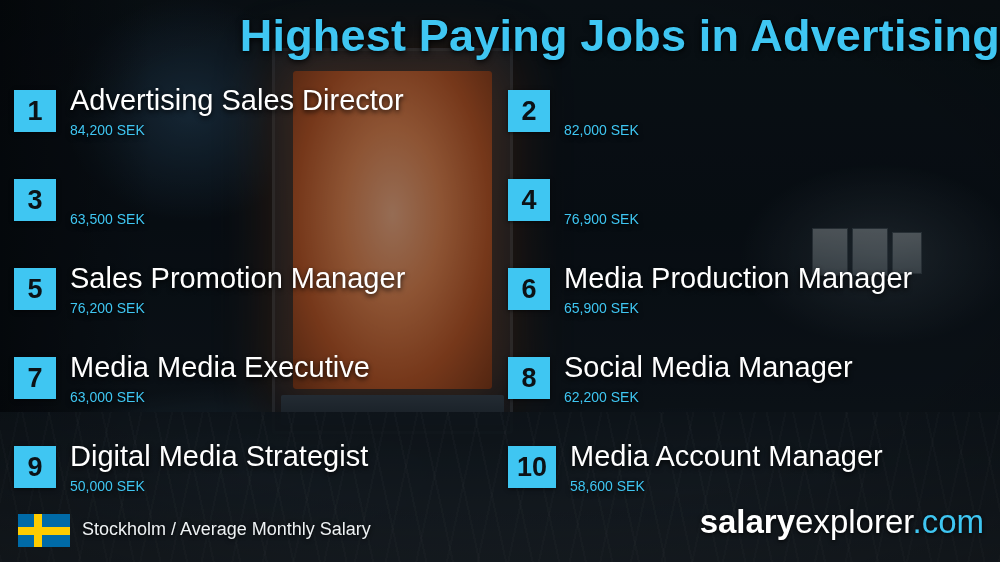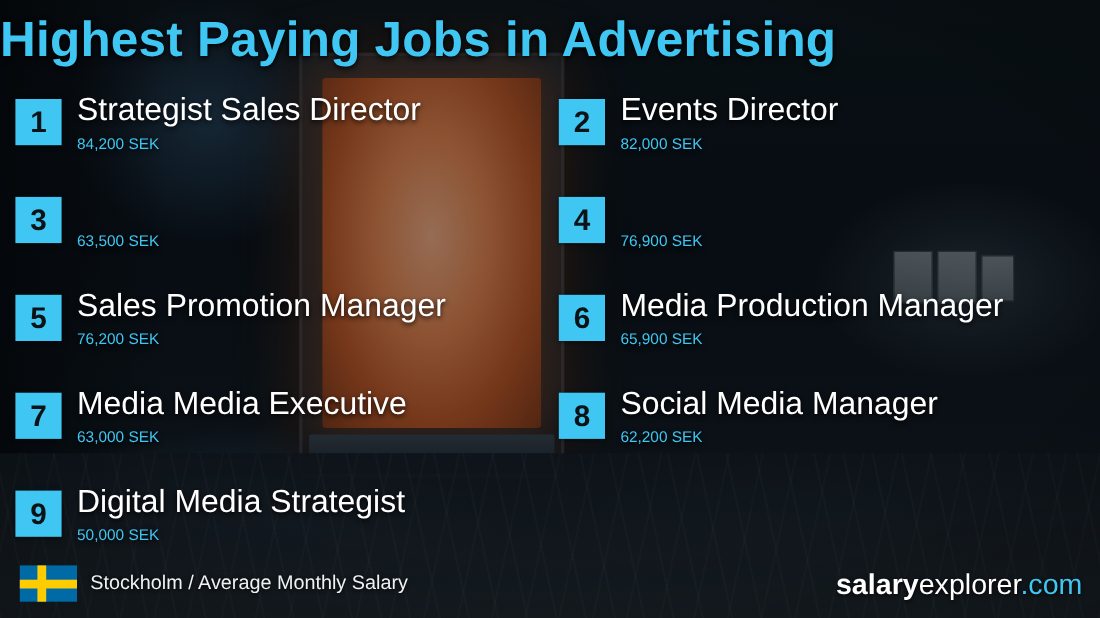--- a/index.html
+++ b/index.html
@@ -61,21 +61,21 @@
     position:absolute;inset:0;
     background:radial-gradient(ellipse 120% 110% at 50% 45%, rgba(0,0,0,0) 40%, rgba(0,0,0,.55) 100%);
   }
   #darken{position:absolute;inset:0;background:rgba(4,9,14,.42);}
 
   
   #content{position:absolute;inset:0;}
 
   #title{
     position:absolute;left:0;right:0;top:10px;
-    text-align:left;
+    text-align:right;
     font-size:45px;font-weight:bold;letter-spacing:.2px;
     color:#3fc6f2;
     text-shadow:0 2px 6px rgba(0,0,0,.85), 0 0 2px rgba(0,0,0,.9);
   }
 
   .col{position:absolute;top:86px;width:470px;}
   #col-left{left:14px;}
   #col-right{left:508px;}
 
   .row{position:relative;height:89px;}
@@ -109,22 +109,22 @@
     position:absolute;left:18px;top:14px;width:52px;height:33px;
     background:#006aa7;
   }
   #flag .v{position:absolute;left:16px;top:0;width:8px;height:33px;background:#fecc00;}
   #flag .h{position:absolute;left:0;top:13px;width:52px;height:8px;background:#fecc00;}
   #footer-note{
     position:absolute;left:82px;top:19px;
     font-size:18px;color:#eef2f4;text-shadow:0 1px 4px rgba(0,0,0,.9);
   }
   #brand{
-    position:absolute;right:16px;top:16px;
-    font-size:26px;white-space:nowrap;
+    position:absolute;right:16px;top:3px;
+    font-size:33px;white-space:nowrap;
     text-shadow:0 1px 4px rgba(0,0,0,.9);
     text-align:center;
   }
   #brand .b1{color:#ffffff;font-weight:bold;}
   #brand .b2{color:#ffffff;}
   #brand .b3{color:#3fc6f2;}
 </style>
 </head>
 <body>
 
@@ -143,21 +143,21 @@
 </div>
 
 <div id="content">
 
   <div id="title">Highest Paying Jobs in Advertising</div>
 
   <div class="col" id="col-left">
 
     <div class="row">
       <div class="badge">1</div>
-      <div class="job">Strategist Sales Director</div>
+      <div class="job">Advertising Sales Director</div>
       <div class="salary">84,200 SEK</div>
     </div>
 
     <div class="row">
       <div class="badge">3</div>
       <div class="salary">63,500 SEK</div>
     </div>
 
     <div class="row">
       <div class="badge">5</div>
@@ -176,41 +176,45 @@
       <div class="job">Digital Media Strategist</div>
       <div class="salary">50,000 SEK</div>
     </div>
 
   </div>
 
   <div class="col" id="col-right">
 
     <div class="row">
       <div class="badge">2</div>
-      <div class="job">Events Director</div>
       <div class="salary">82,000 SEK</div>
     </div>
 
     <div class="row">
       <div class="badge">4</div>
       <div class="salary">76,900 SEK</div>
     </div>
 
     <div class="row">
       <div class="badge">6</div>
       <div class="job">Media Production Manager</div>
       <div class="salary">65,900 SEK</div>
     </div>
 
     <div class="row">
       <div class="badge">8</div>
       <div class="job">Social Media Manager</div>
       <div class="salary">62,200 SEK</div>
     </div>
 
+    <div class="row wide">
+      <div class="badge wide">10</div>
+      <div class="job">Media Account Manager</div>
+      <div class="salary">58,600 SEK</div>
+    </div>
 
   </div>
 
   <div id="footer">
     <div id="flag">
       <div class="v"></div>
       <div class="h"></div>
     </div>
     <div id="footer-note">Stockholm / Average Monthly Salary</div>
     <div id="brand">

